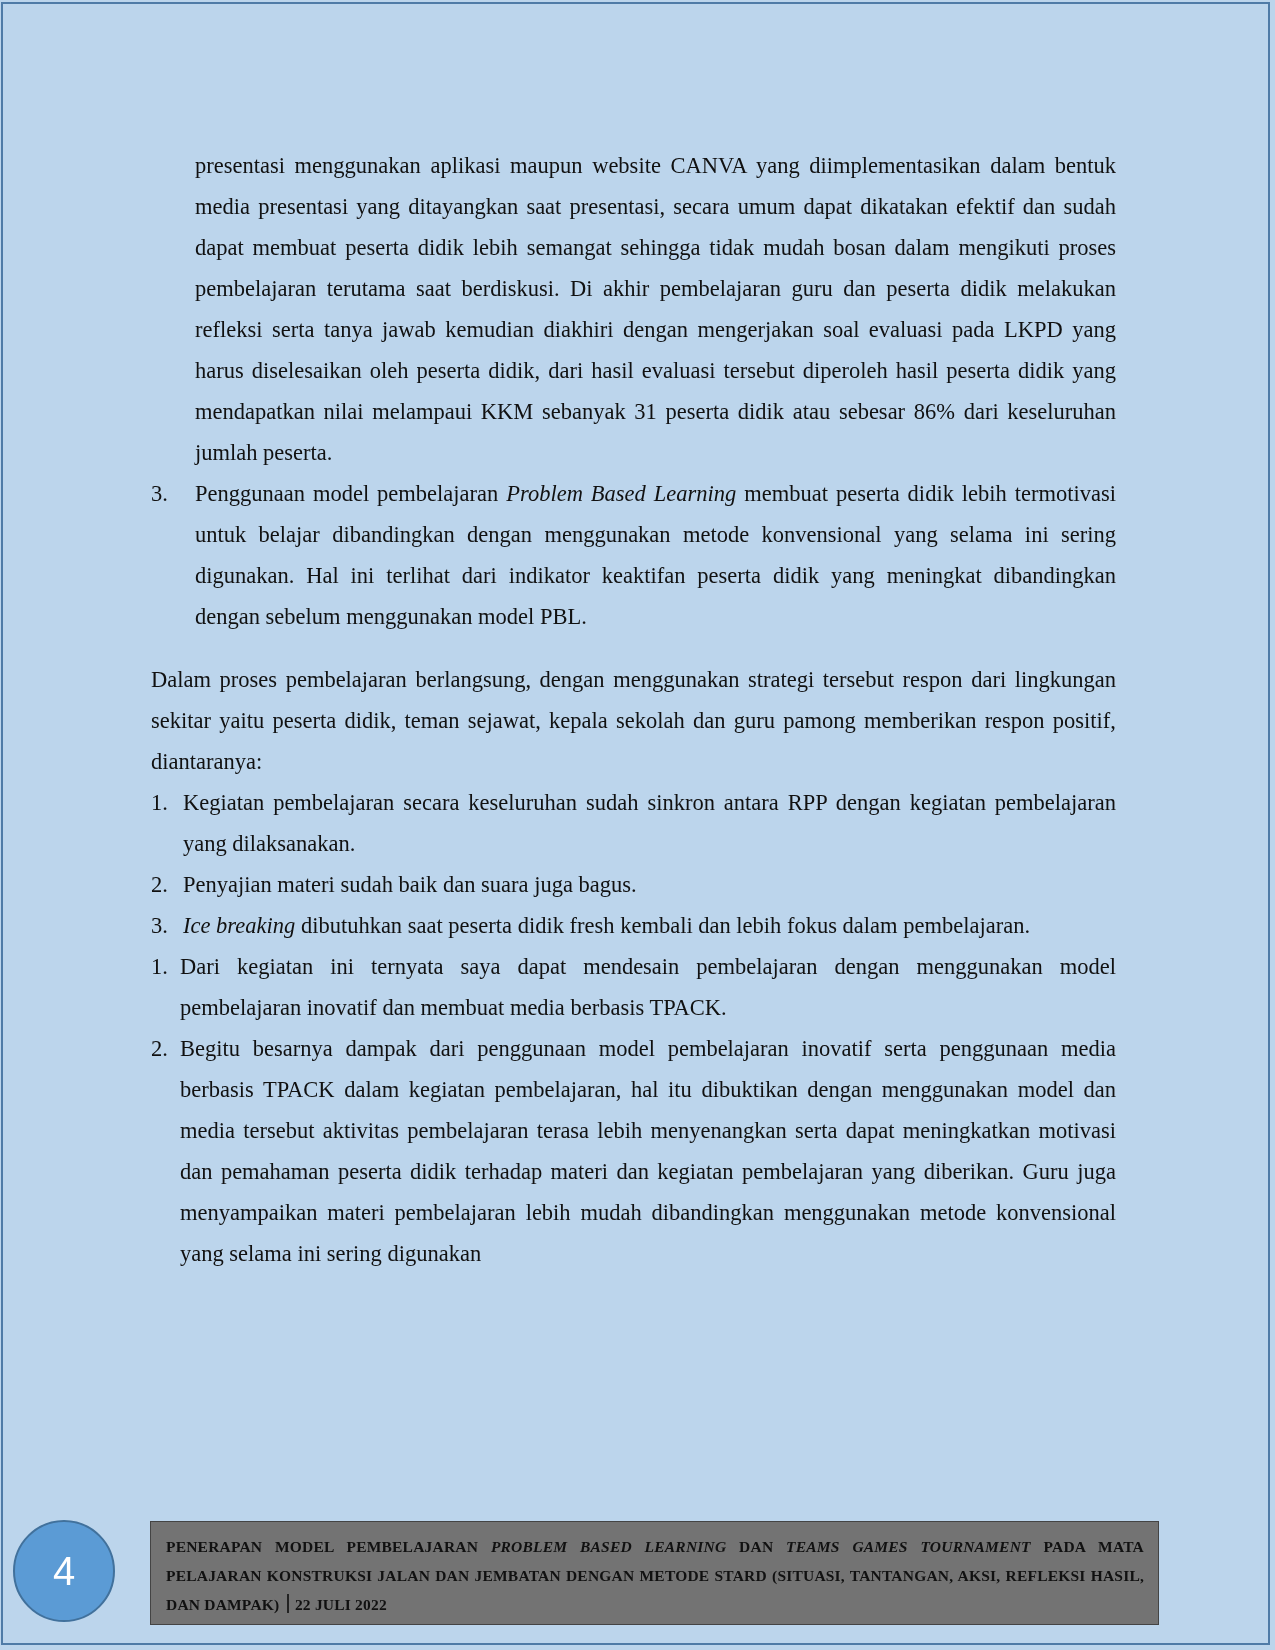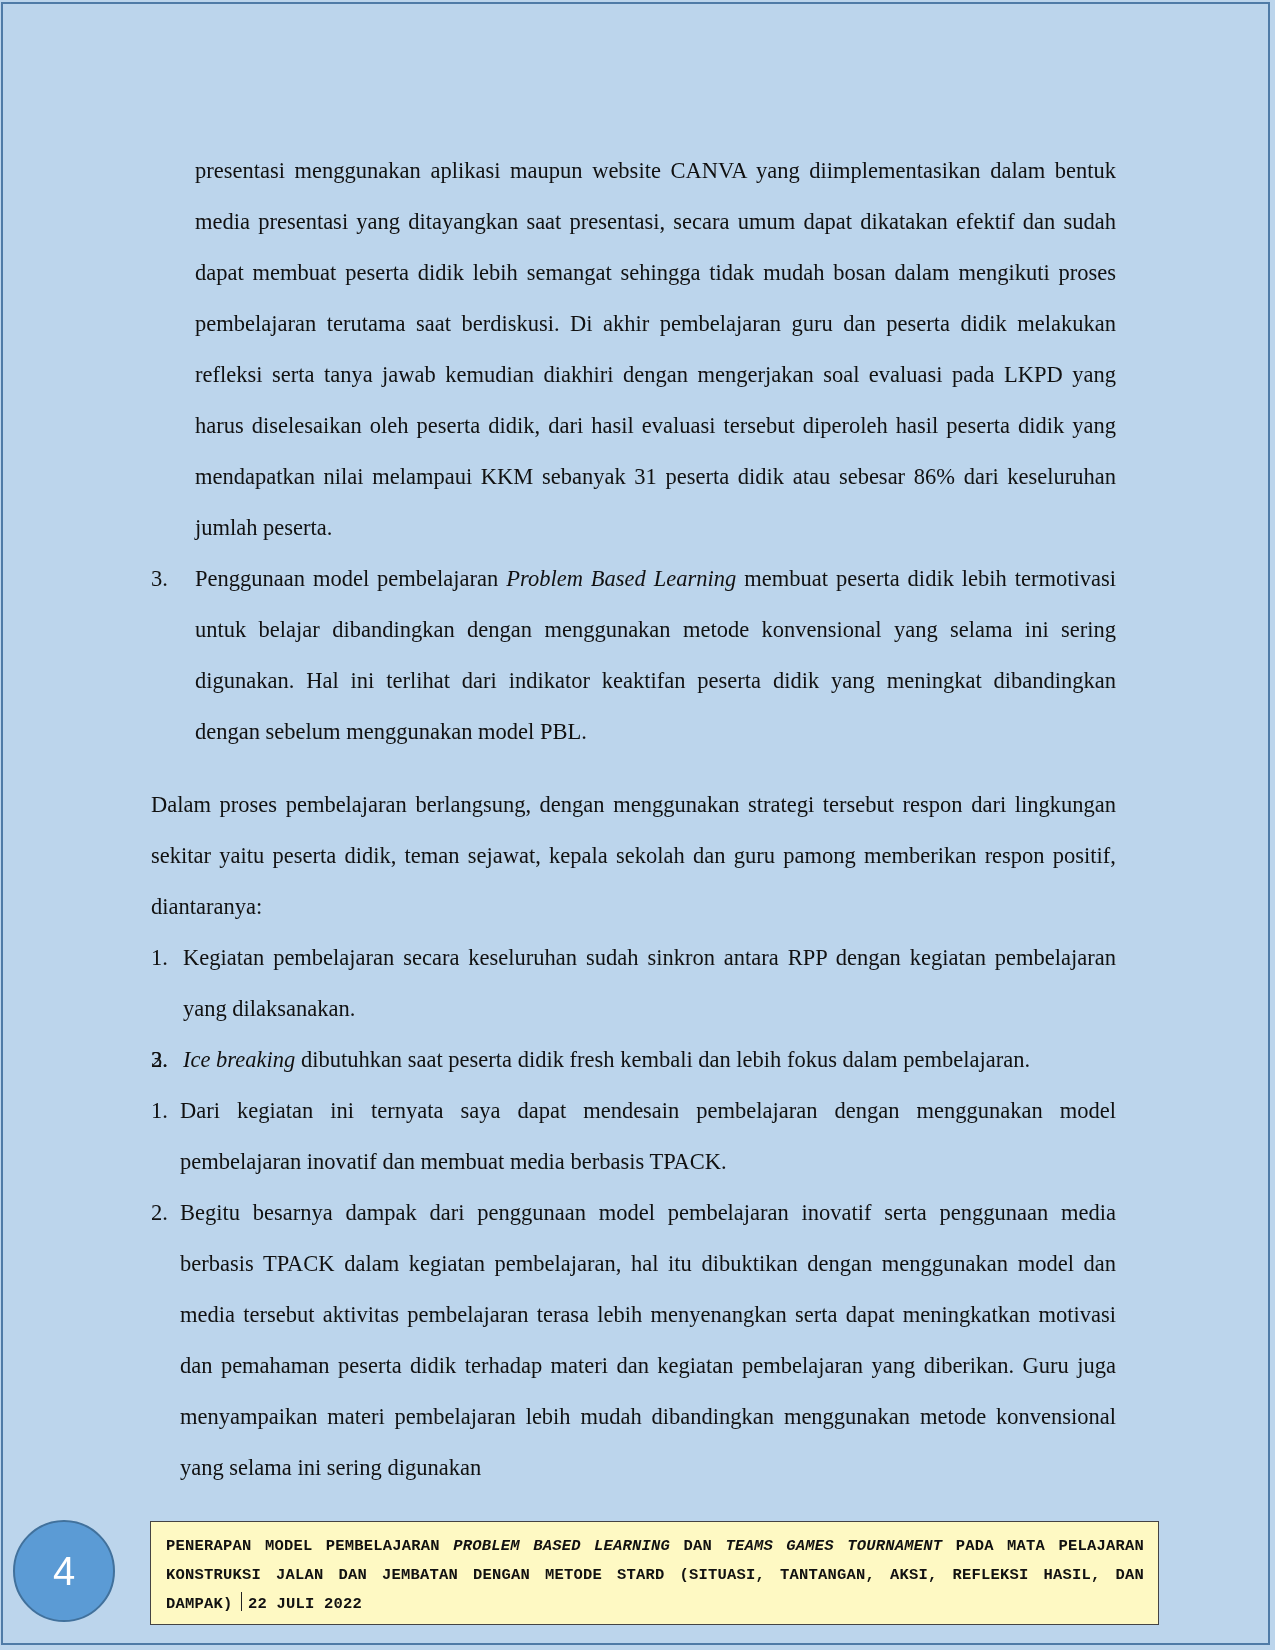--- a/index.html
+++ b/index.html
@@ -12,21 +12,21 @@
     color: #111;
   }
   .page-frame {
     position: absolute; left: 1px; top: 2px;
     width: 1269px; height: 1643px;
     border: 2px solid #4f7ba7;
     box-sizing: border-box;
   }
   .content {
     position: absolute; left: 151px; top: 145px; width: 965px;
-    font-size: 22.5px; line-height: 51px;
+    font-size: 22.5px; line-height: 41px;
   }
   .just { text-align: justify; text-align-last: left; }
   .block { margin: 0; }
   .cont-para { padding-left: 44px; }
   .li { position: relative; }
   .li .num { position: absolute; left: 0; top: 0; }
   .li3a { padding-left: 44px; }
   .li3a .num { left: 0; }
   .li-b { padding-left: 32px; }
   .li-c { padding-left: 29px; }
@@ -40,27 +40,26 @@
     width: 102px; height: 102px; border-radius: 50%;
     background: #5b9bd5; border: 2px solid #41719c;
     box-sizing: border-box;
     display: flex; align-items: center; justify-content: center;
     color: #fff; font-family: "Liberation Sans", "DejaVu Sans", sans-serif;
     font-size: 40px;
   }
   .footer-box {
     position: absolute; left: 150px; top: 1521px;
     width: 1009px; height: 104px;
-    background: #fef9c3; border: 1.5px solid #444;
+    background: #737373; border: 1.5px solid #444;
     box-sizing: border-box;
     padding: 10px 14px 0 15px;
     font-size: 15.5px; line-height: 29px; font-weight: bold;
     text-align: justify; text-align-last: left;
     letter-spacing: 0.2px;
-    font-family: Liberation Mono, monospace;
   }
   .footer-box .sep {
     display: inline-block; width: 1.5px; height: 19px; background: #222;
     vertical-align: -3px; margin: 0 6px 0 8px;
   }
 </style>
 </head>
 <body>
 
 <div class="page-frame"></div>
@@ -72,21 +71,21 @@
   <div class="block just li li3a">
     <span class="num">3.</span><span>Penggunaan model pembelajaran </span><i>Problem Based Learning</i><span> membuat peserta didik lebih termotivasi untuk belajar dibandingkan dengan menggunakan metode konvensional yang selama ini sering digunakan. Hal ini terlihat dari indikator keaktifan peserta didik yang meningkat dibandingkan dengan sebelum menggunakan model PBL.</span>
   </div>
 
   <p class="block just gap-1">Dalam proses pembelajaran berlangsung, dengan menggunakan strategi tersebut respon dari lingkungan sekitar yaitu peserta didik, teman sejawat, kepala sekolah dan guru pamong memberikan respon positif, diantaranya:</p>
 
   <div class="block just li li-b">
     <span class="num">1.</span><span>Kegiatan pembelajaran secara keseluruhan sudah sinkron antara RPP dengan kegiatan pembelajaran yang dilaksanakan.</span>
   </div>
   <div class="block just li li-b">
-    <span class="num">2.</span>
+    <span class="num">2.</span><span>Penyajian materi sudah baik dan suara juga bagus.</span>
   </div>
   <div class="block just li li-b">
     <span class="num">3.</span><i>Ice breaking</i><span> dibutuhkan saat peserta didik fresh kembali dan lebih fokus dalam pembelajaran.</span>
   </div>
 
 
   <div class="block just li li-c">
     <span class="num">1.</span><span>Dari kegiatan ini ternyata saya dapat mendesain pembelajaran dengan menggunakan model pembelajaran inovatif dan membuat media berbasis TPACK.</span>
   </div>
   <div class="block just li li-c">

